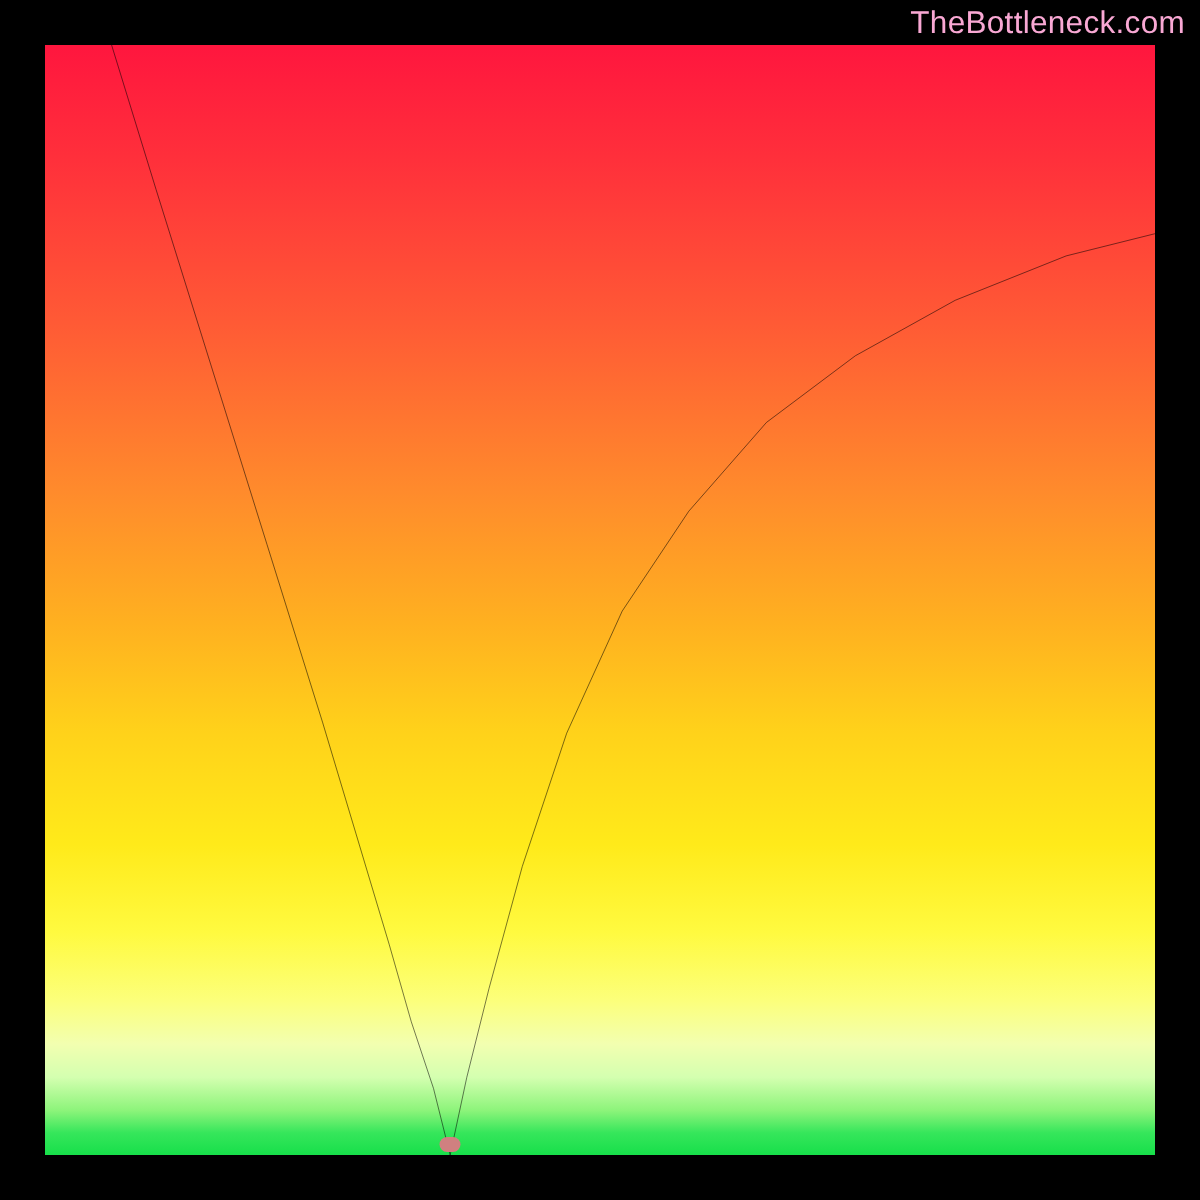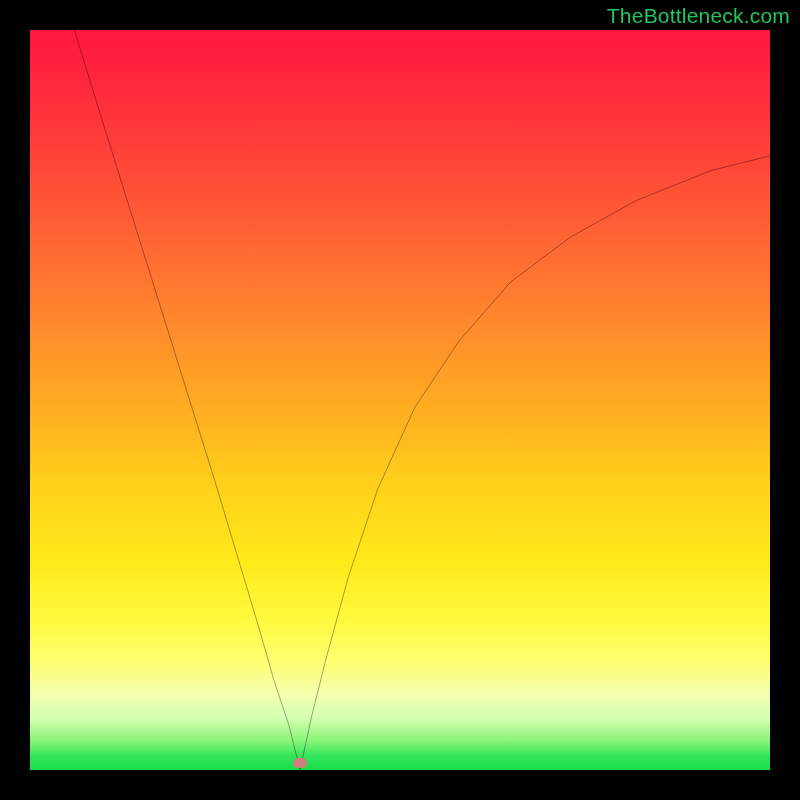--- a/index.html
+++ b/index.html
@@ -51,21 +51,21 @@
     height: 10px;
     background: #d08080;
     border-radius: 5px / 5px;
     left: calc(36.5% - 7px);
     bottom: 2px;
   }
   .watermark {
     position: absolute;
     top: 4px;
     right: 10px;
-    color: #22c55e;
+    color: #f9a8d4;
     font-size: 21px;
     letter-spacing: 0.2px;
     font-weight: 500;
   }
 </style>
 </head>
 <body>
 
 <div class="watermark">TheBottleneck.com</div>
 

